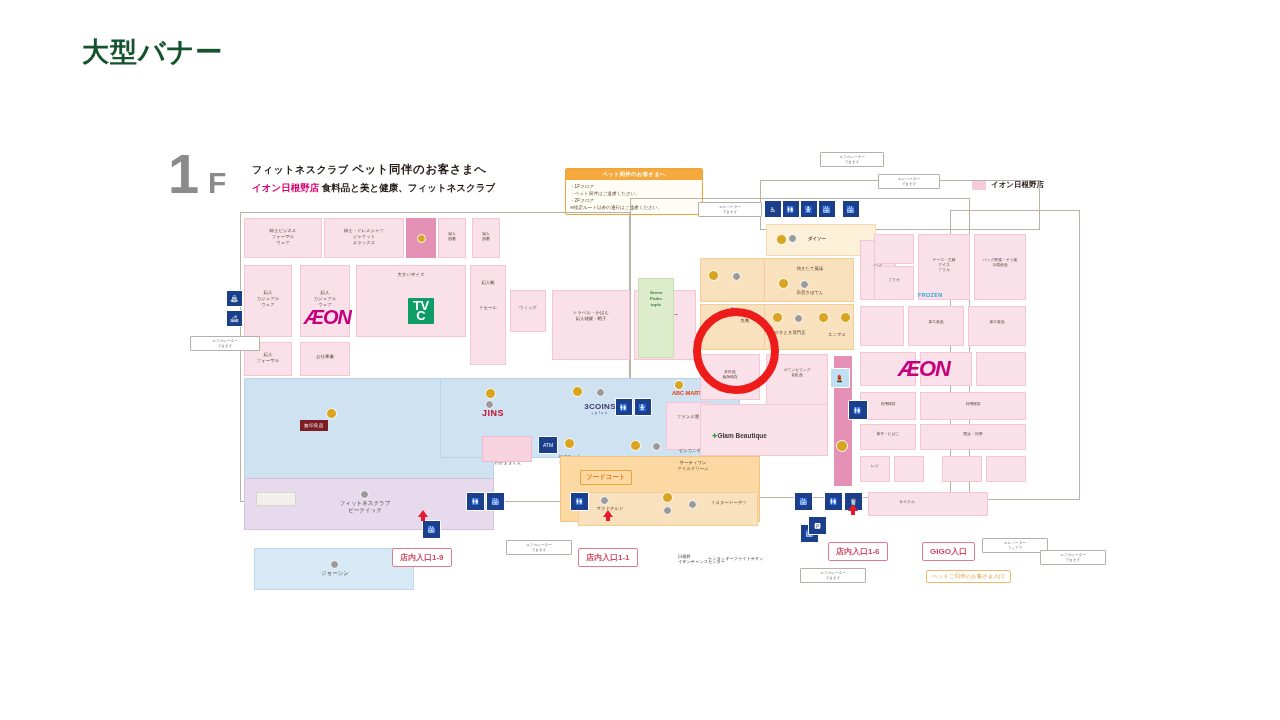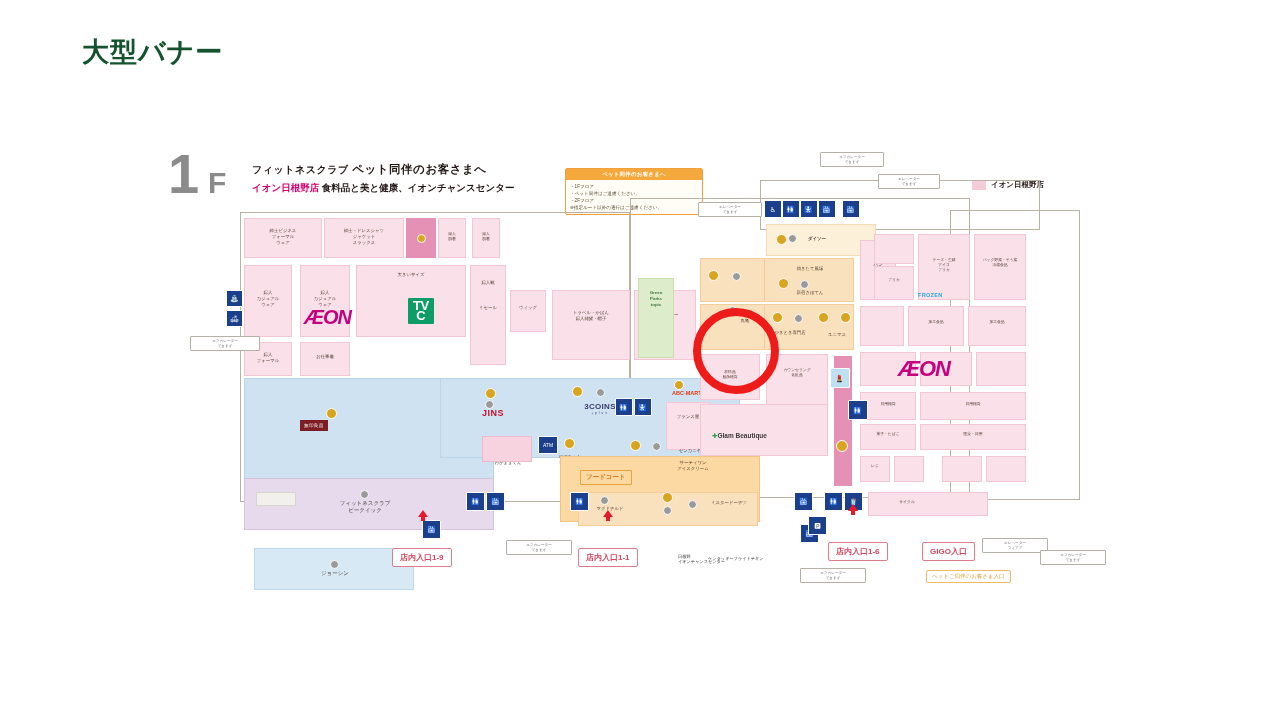--- a/index.html
+++ b/index.html
@@ -105,21 +105,21 @@
 
     <div class="fl floor-num">1</div>
     <div class="fl floor-f">F</div>
 
     <div class="fl hdr1">
       <span class="small">フィットネスクラブ</span>
       <span>ペット同伴のお客さまへ</span>
     </div>
     <div class="fl hdr2">
       <span class="mag">イオン日根野店</span>
-      <span>食料品と美と健康、イオンチャンスセンター</span>
+      <span>食料品と美と健康、フィットネスクラブ</span>
     </div>
 
     <div class="fl pet-note">
       <div class="pn-head">ペット同伴のお客さまへ</div>
       <div class="pn-body">
         <div>・1Fフロア</div>
         <div>・ペット同伴はご遠慮ください。</div>
         <div>・2Fフロア</div>
         <div>※指定ルート以外の通行はご遠慮ください。</div>
       </div>

